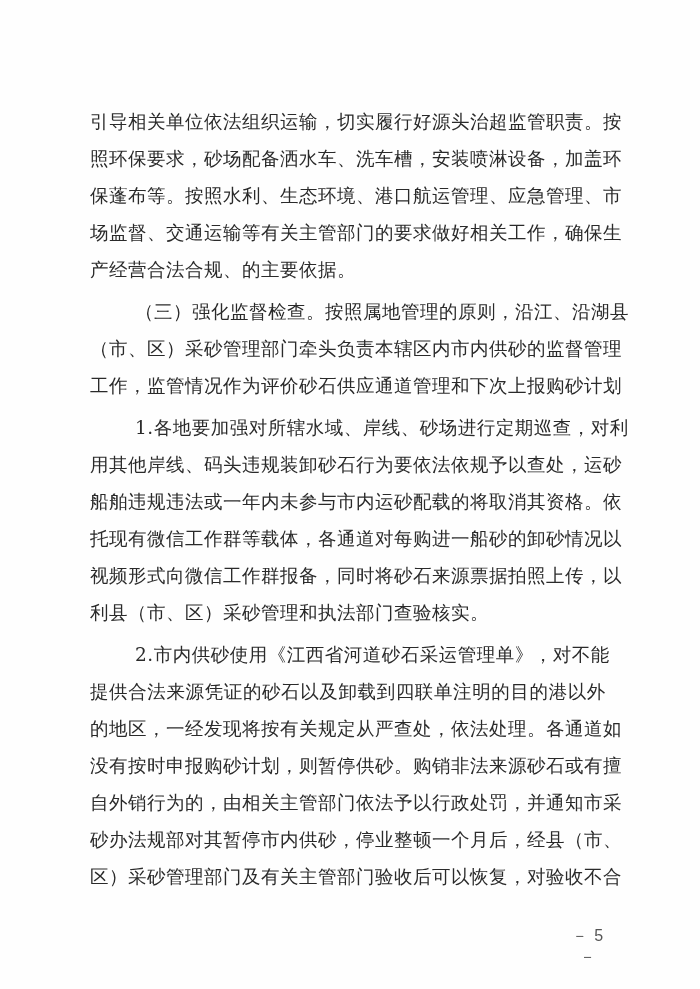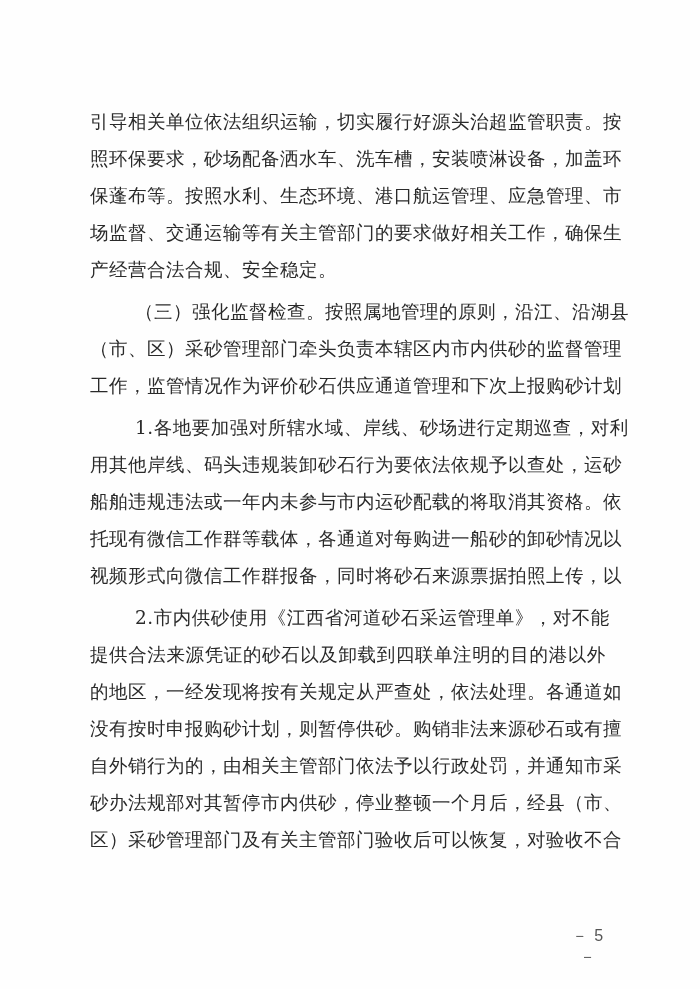--- a/index.html
+++ b/index.html
@@ -150,21 +150,21 @@
             <span>好</span>
             <span>相</span>
             <span>关</span>
             <span>工</span>
             <span>作</span>
             <span>，</span>
             <span>确</span>
             <span>保</span>
             <span>生</span>
           </span></div>
-      <div class="line last">产经营合法合规、安全稳定。</div>
+      <div class="line last">产经营合法合规、的主要依据。</div>
     </div>
 
     <div class="para">
       <div class="line indent"><span style="display: inline-flex; justify-content: space-between; width: 471px;">
             <span>（</span>
             <span>三</span>
             <span>）</span>
             <span>强</span>
             <span>化</span>
             <span>监</span>
@@ -395,20 +395,21 @@
             <span>源</span>
             <span>票</span>
             <span>据</span>
             <span>拍</span>
             <span>照</span>
             <span>上</span>
             <span>传</span>
             <span>，</span>
             <span>以</span>
           </span></div>
+      <div class="line last">利县（市、区）采砂管理和执法部门查验核实。</div>
     </div>
 
     <div class="para">
       <div class="line indent"><span style="display: inline-flex; justify-content: space-between; width: 471px;">
             <span>2</span>
             <span>.</span>
             <span> </span>
             <span>市</span>
             <span>内</span>
             <span>供</span>

